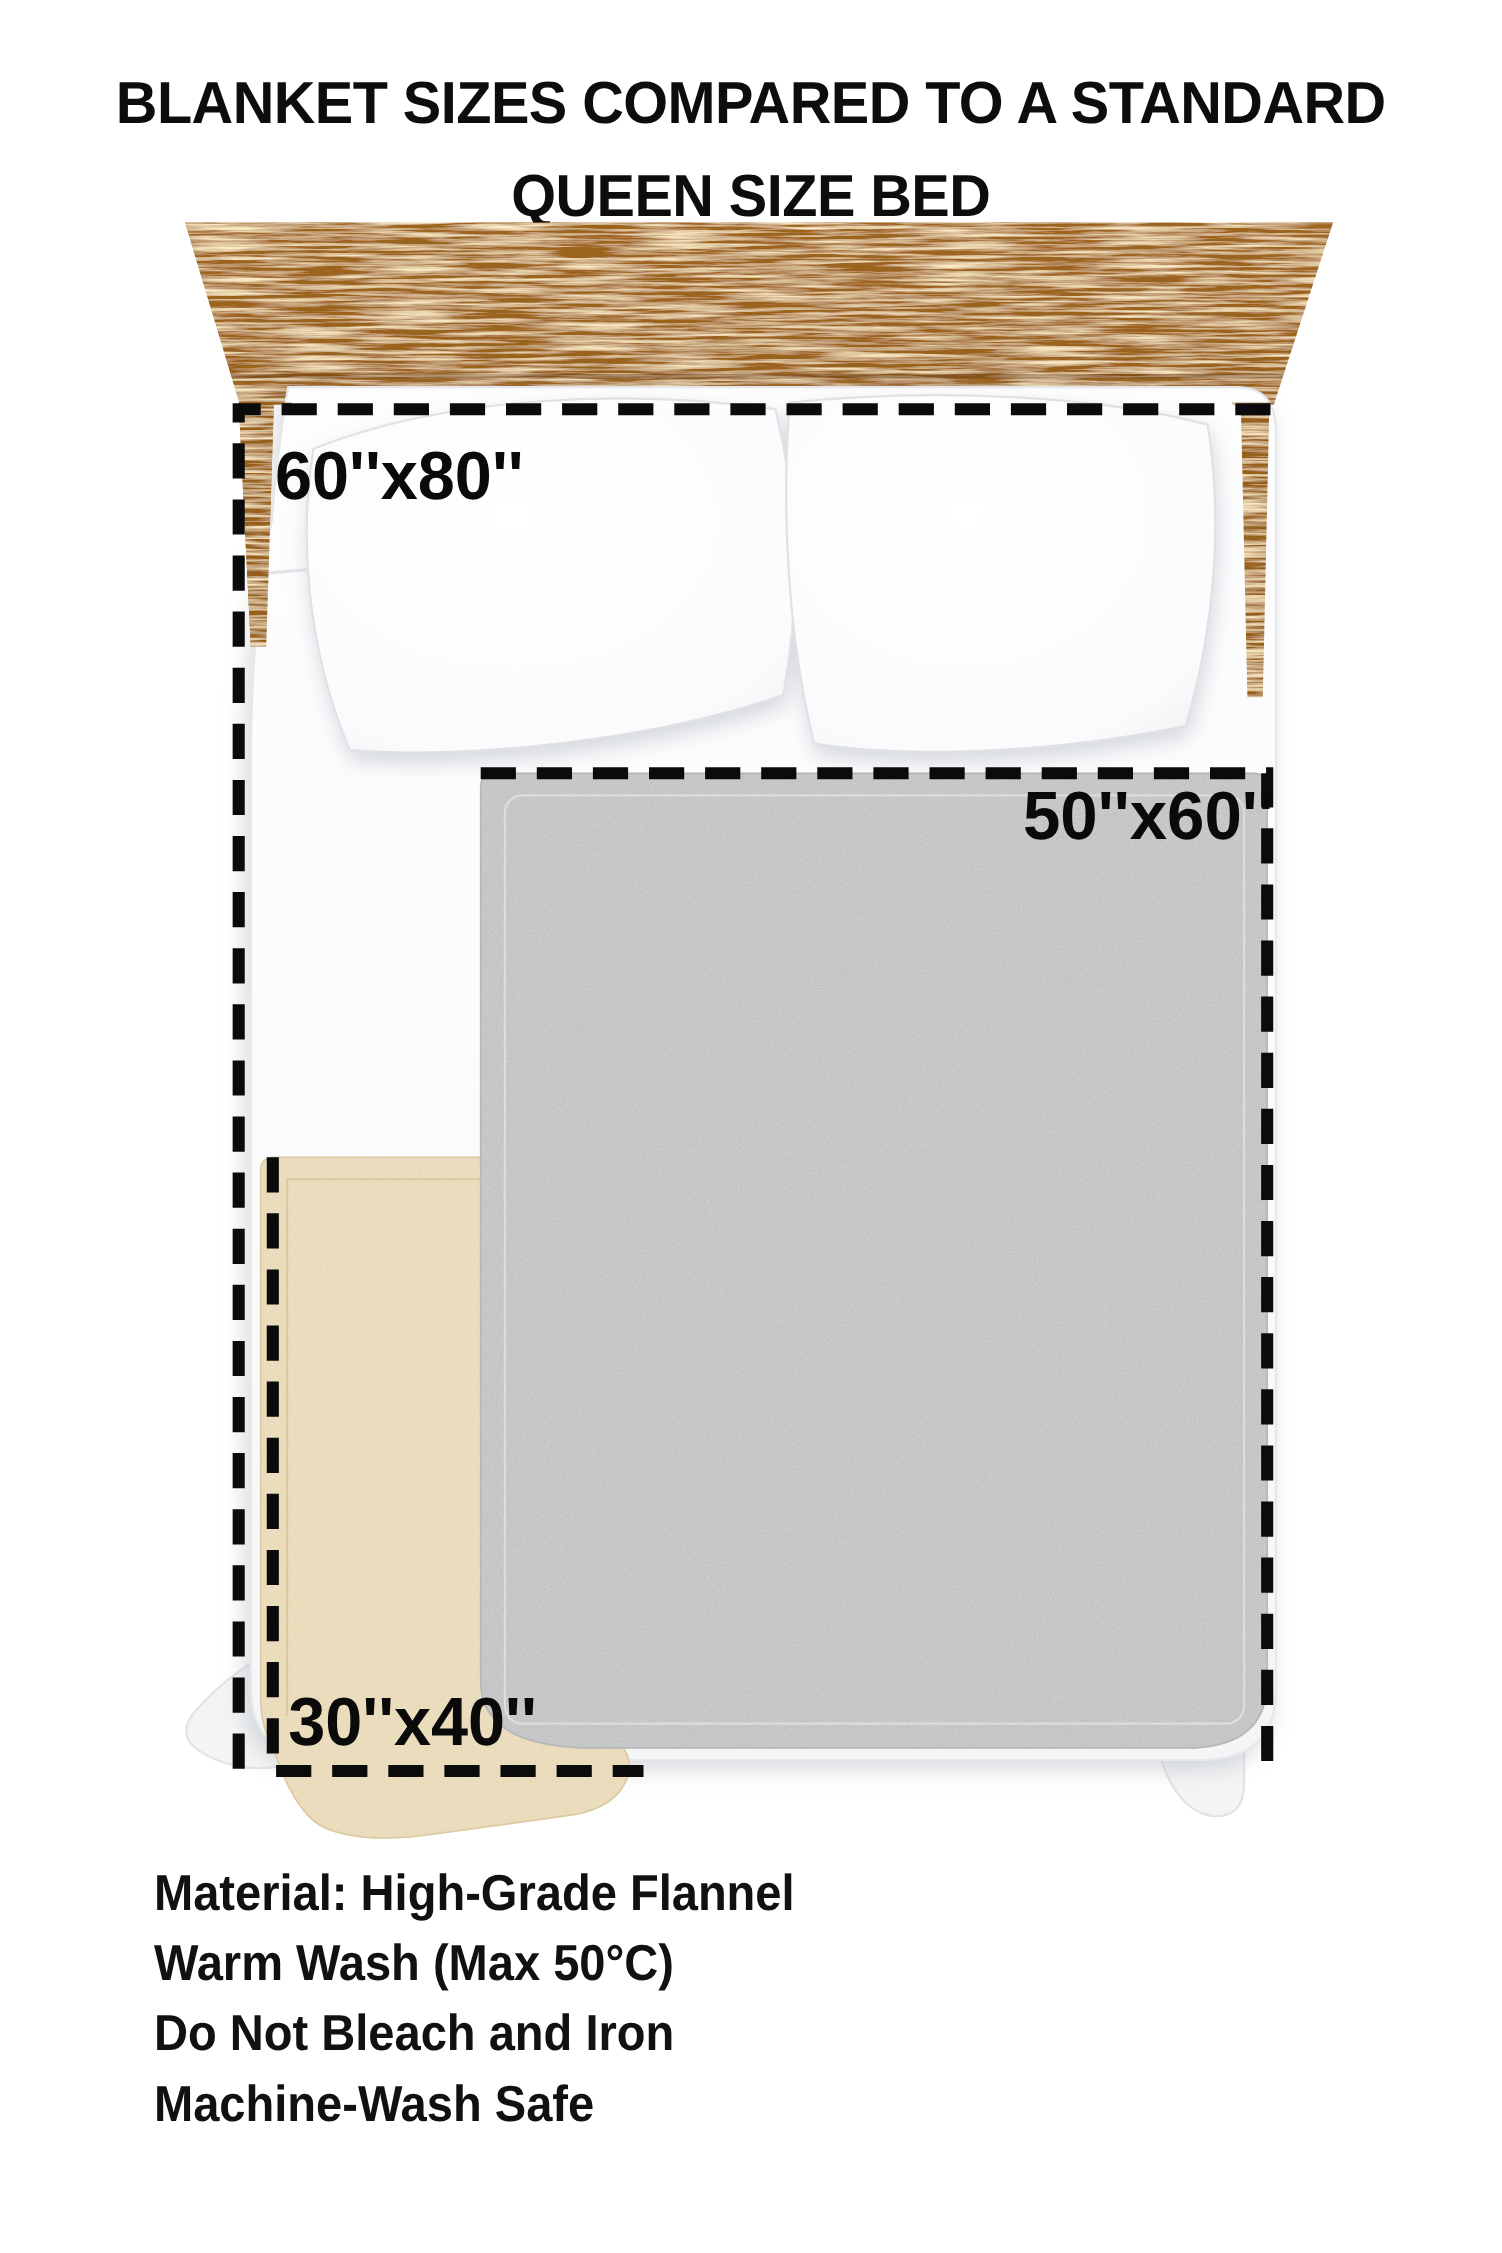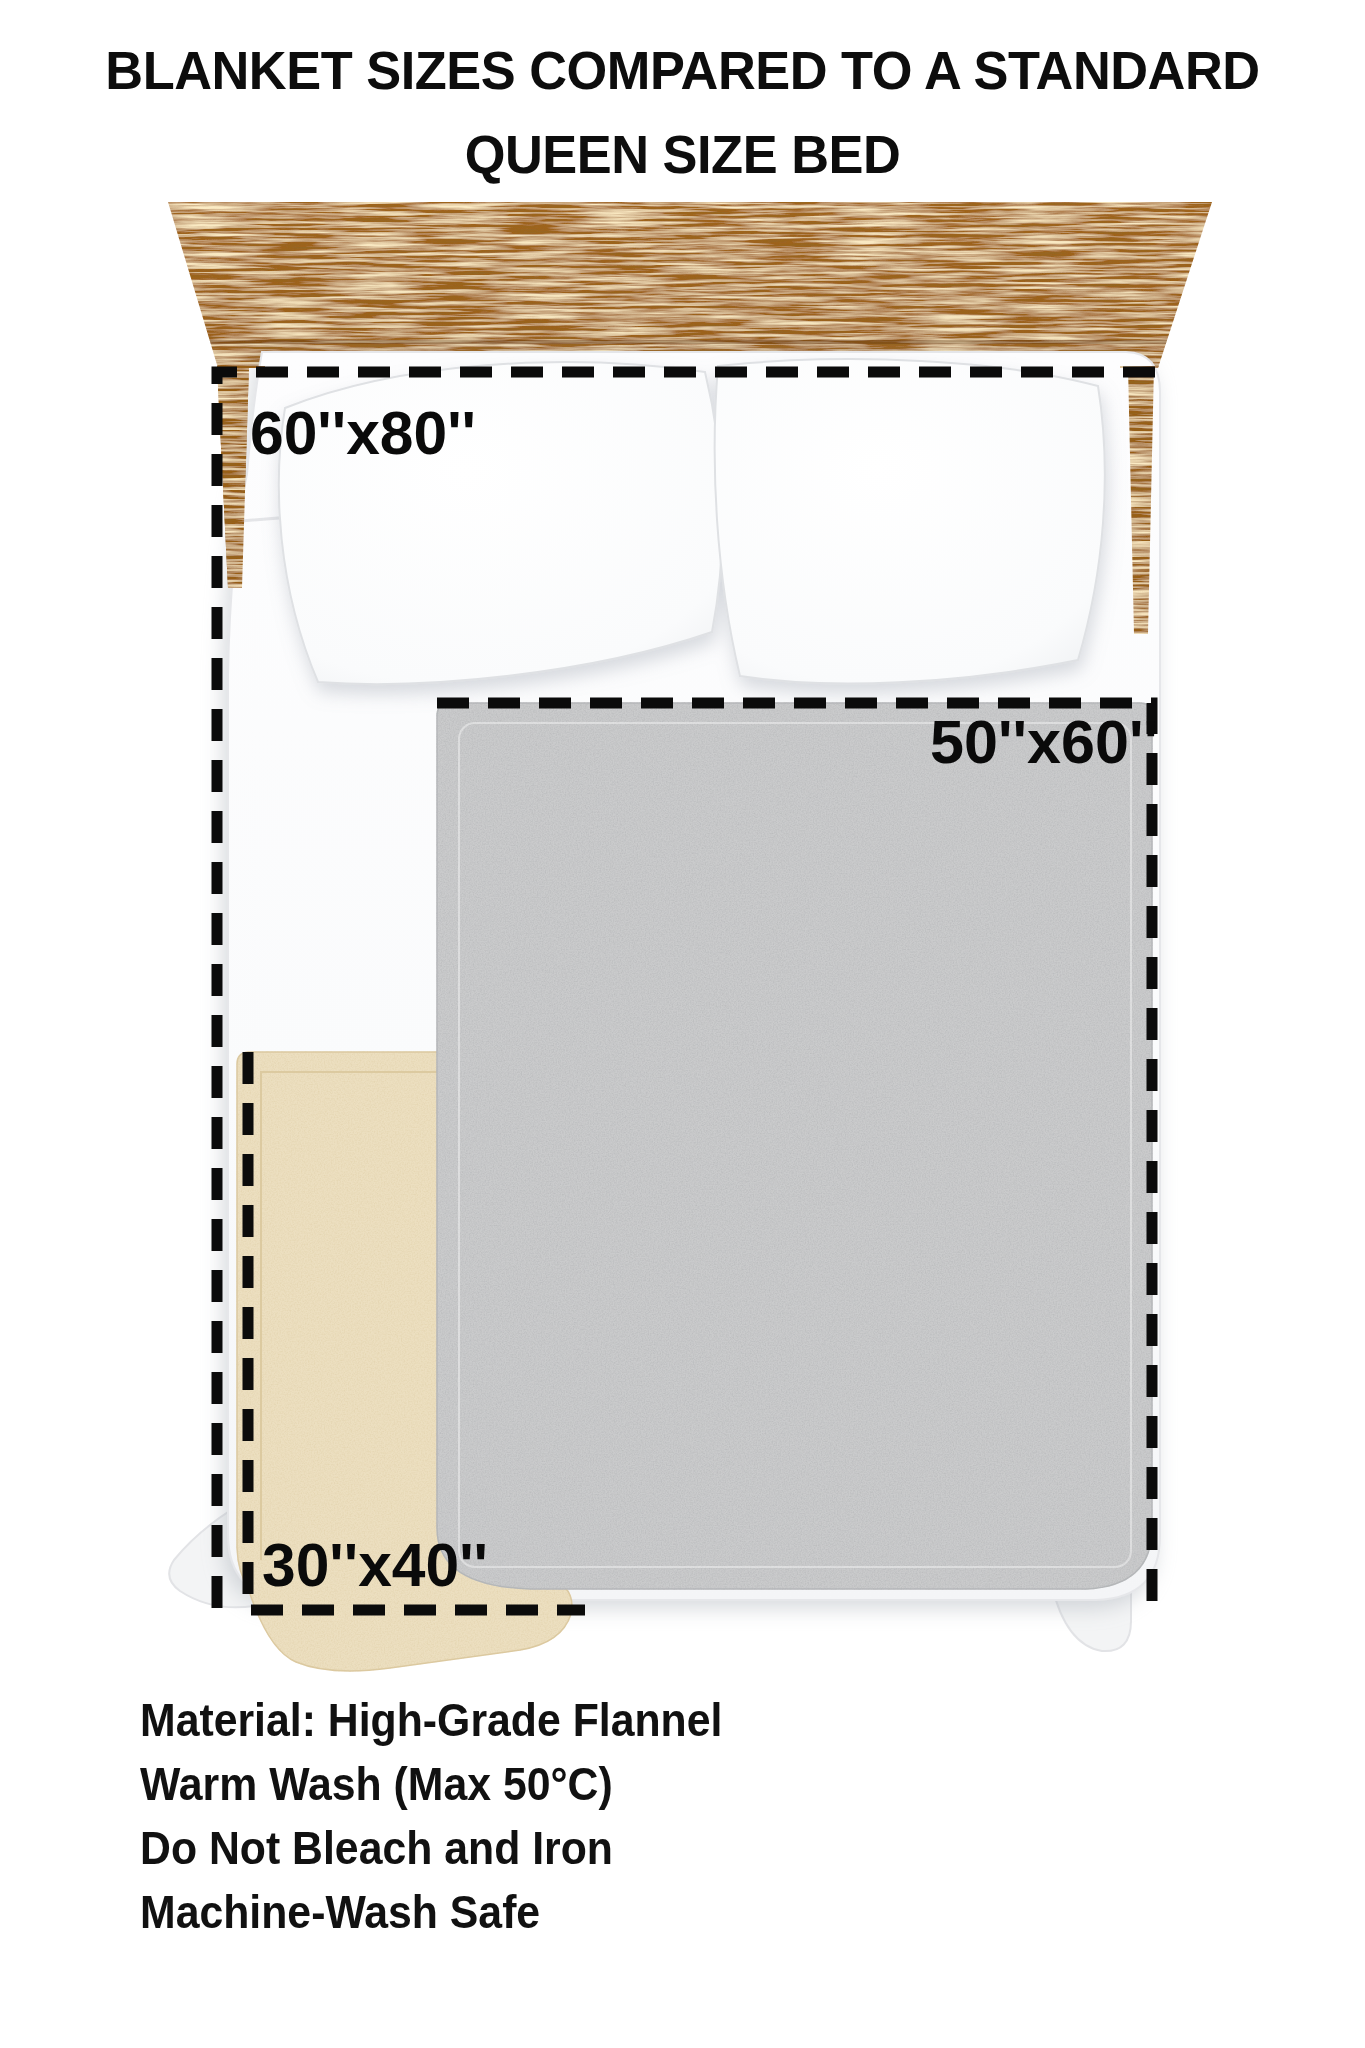--- a/index.html
+++ b/index.html
@@ -1,21 +1,21 @@
 <!DOCTYPE html>
 <html><head>
 <meta charset="utf-8">
 <style>
   html,body{margin:0;padding:0;background:#ffffff;}
   .page{
     position:relative;width:1365px;height:2048px;background:#ffffff;overflow:hidden;
     font-family:"Liberation Sans", sans-serif;
   }
   .title{
-    position:absolute;top:28px;left:0;width:1365px;text-align:center;
+    position:absolute;top:52px;left:0;width:1365px;text-align:center;
     font-weight:bold;font-size:54px;line-height:84px;color:#0d0d0d;
     letter-spacing:-0.5px;
   }
   .title .tline{transform:scaleX(0.97);transform-origin:center;}
   .bed-svg{position:absolute;left:0;top:0;}
   .size-label{
     font-family:"Liberation Sans", sans-serif;font-weight:700;font-size:62px;fill:#0a0a0a;
   }
   .care{
     position:absolute;left:140px;top:1688px;color:#111111;

